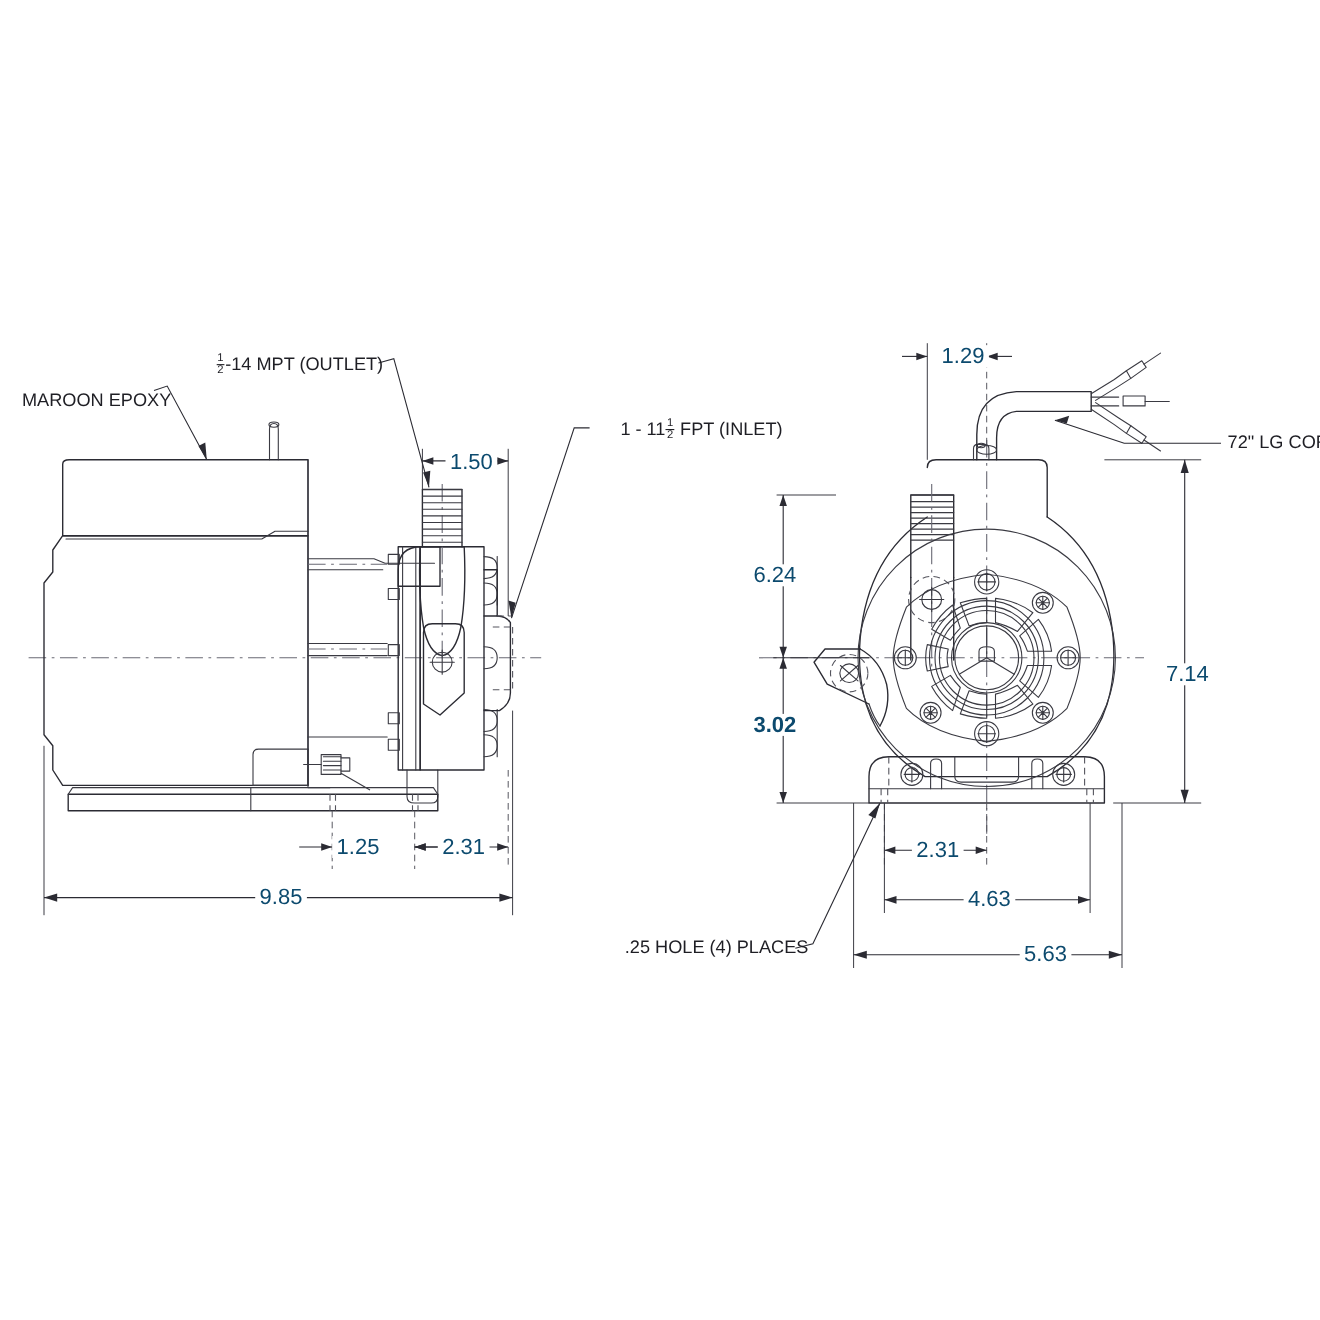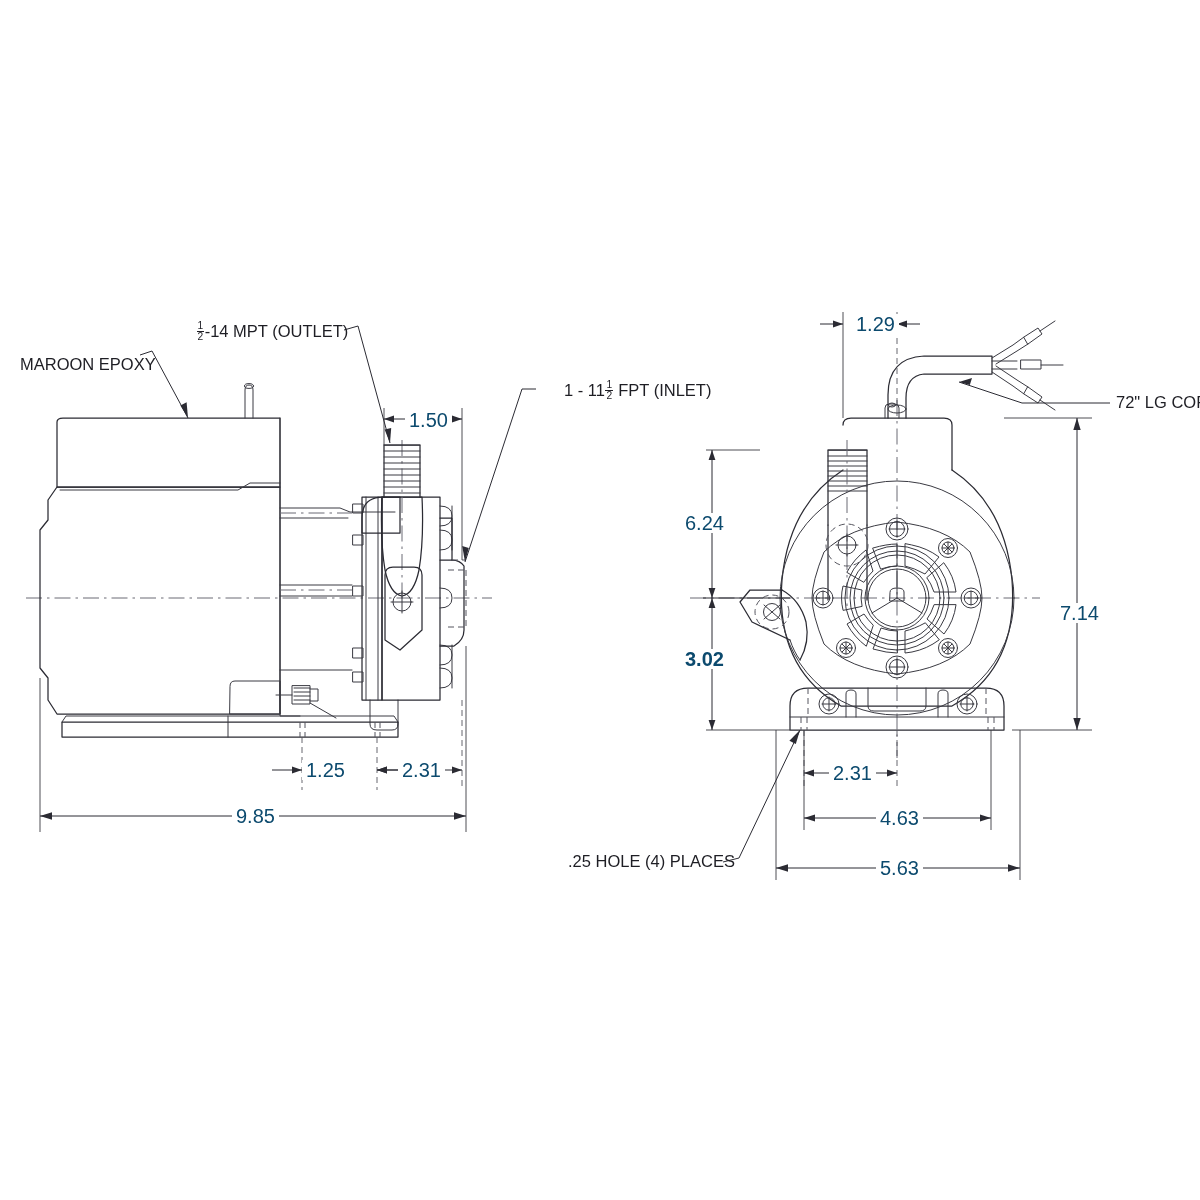--- a/index.html
+++ b/index.html
@@ -549,15 +549,15 @@
   <div class="dimtxt" style="left:681px; top:513px;">6.24</div>
 
   <div class="dimtxt" style="left:681px; top:649px;font-weight:bold;">3.02</div>
 
   <div class="dimtxt" style="left:1056px; top:563px;margin-top:40px;">7.14</div>
 
   <div class="dimtxt" style="left:829px; top:763px;">2.31</div>
 
   <div class="dimtxt" style="left:876px; top:808px;">4.63</div>
 
-  <div class="dimtxt" style="left:876px; top:858px;text-align:center;">5.63</div>
+  <div class="dimtxt" style="left:927px; top:858px;text-align:center;">5.63</div>
 
 </div>
 
 </body></html>

